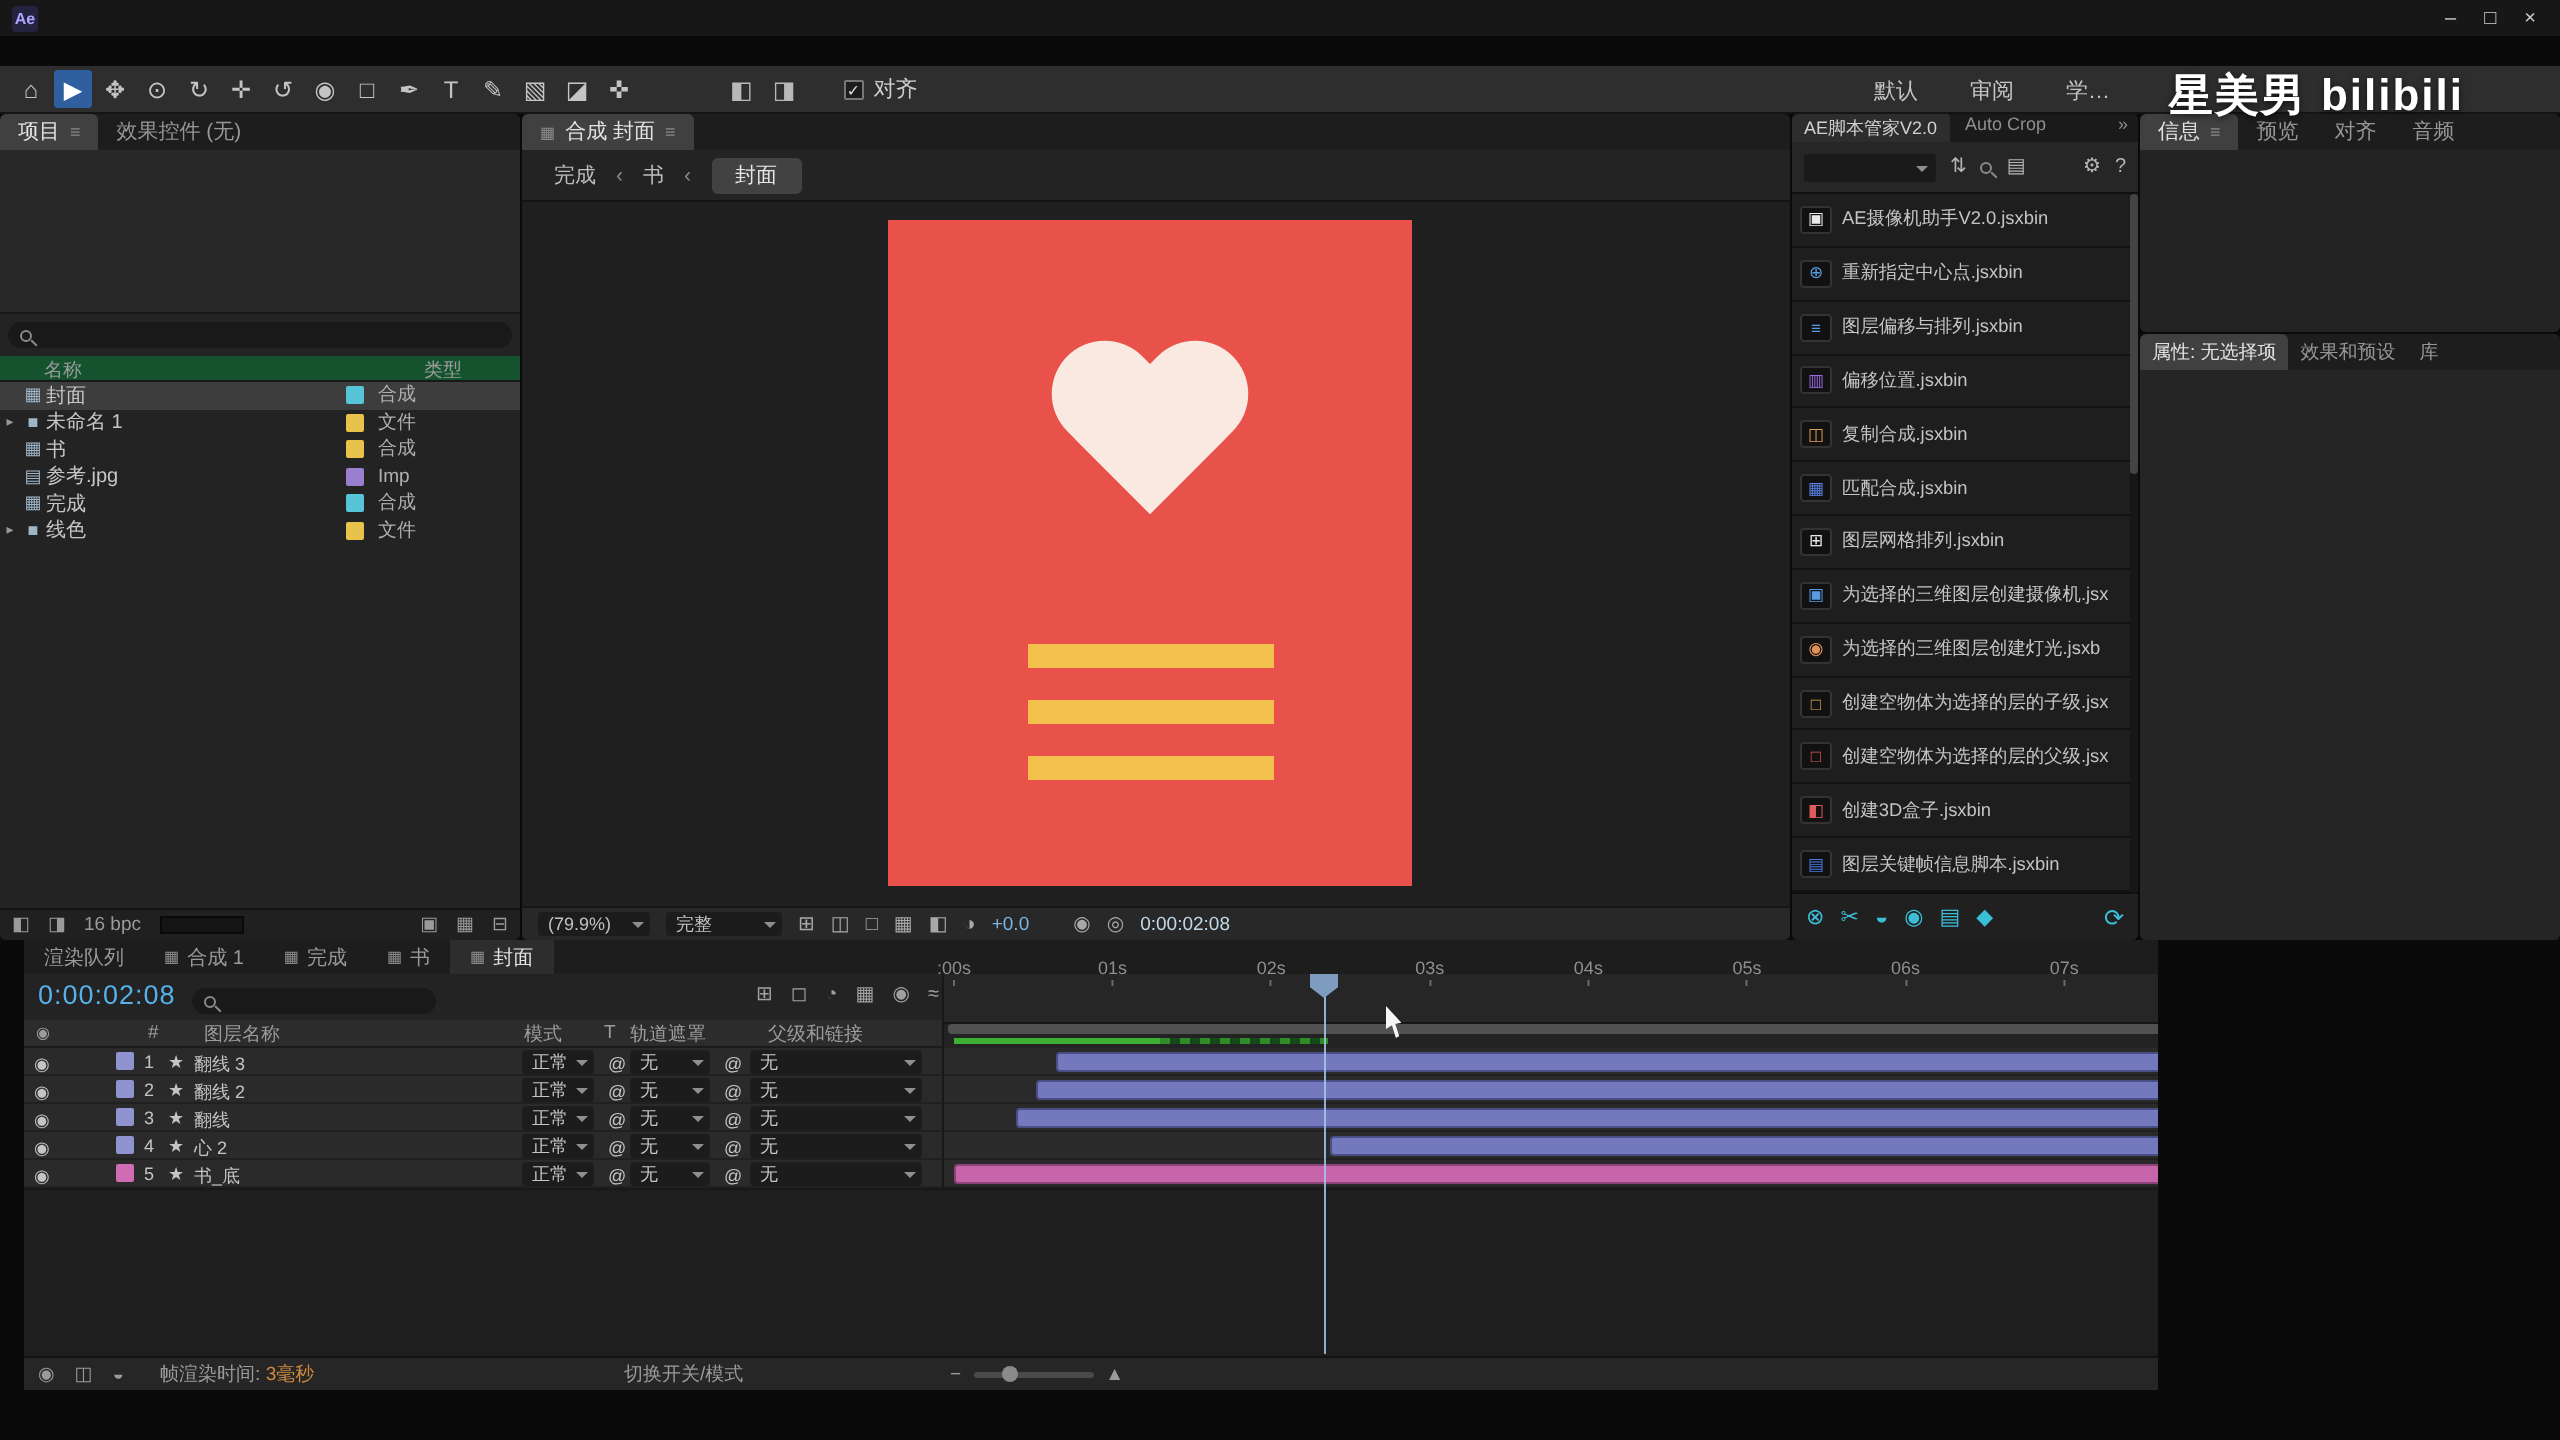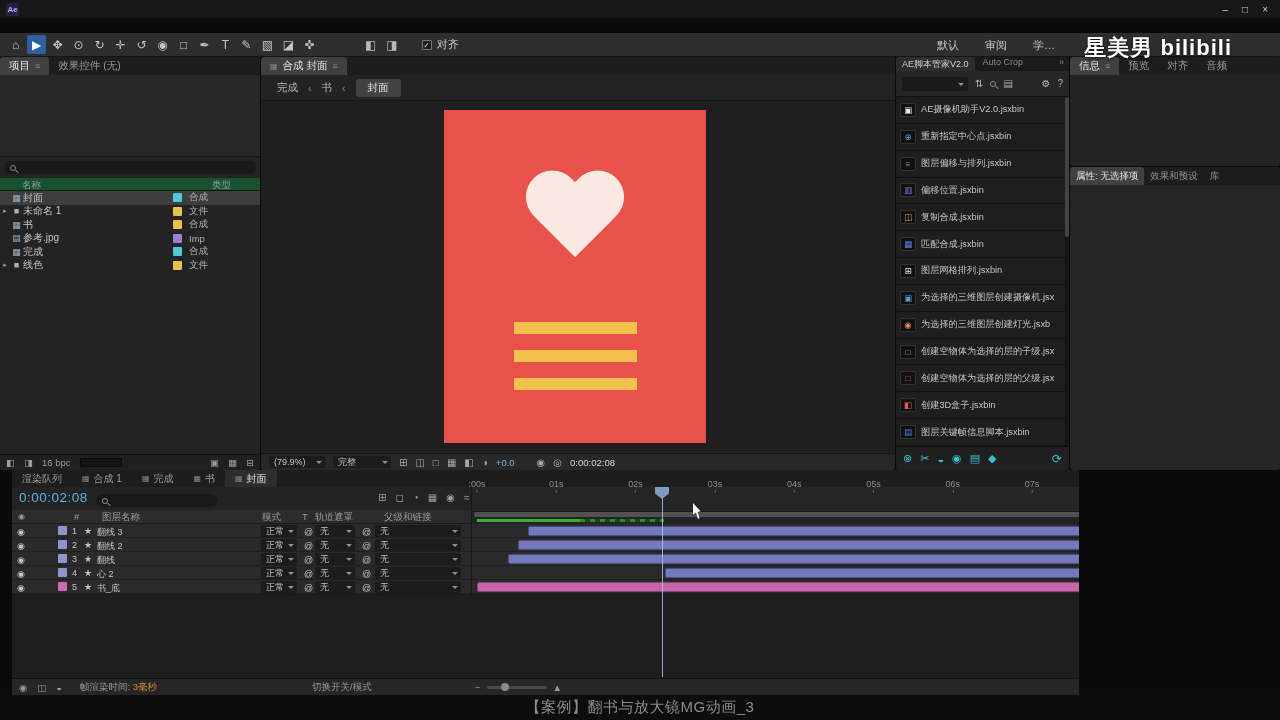--- a/index.html
+++ b/index.html
@@ -594,17 +594,16 @@
       <span class="tl-zoom">
         <span>−</span>
         <span class="zoom-track">
             <span class="zoom-knob"></span>
           </span>
         <span>▲</span>
       </span>
     </div>
   </div>
 
-  <div class="caption">【案例】翻书与放大镜MG动画_3</div>
 
   <div class="cursor"></div>
 
 </div>
 
 </body></html>

